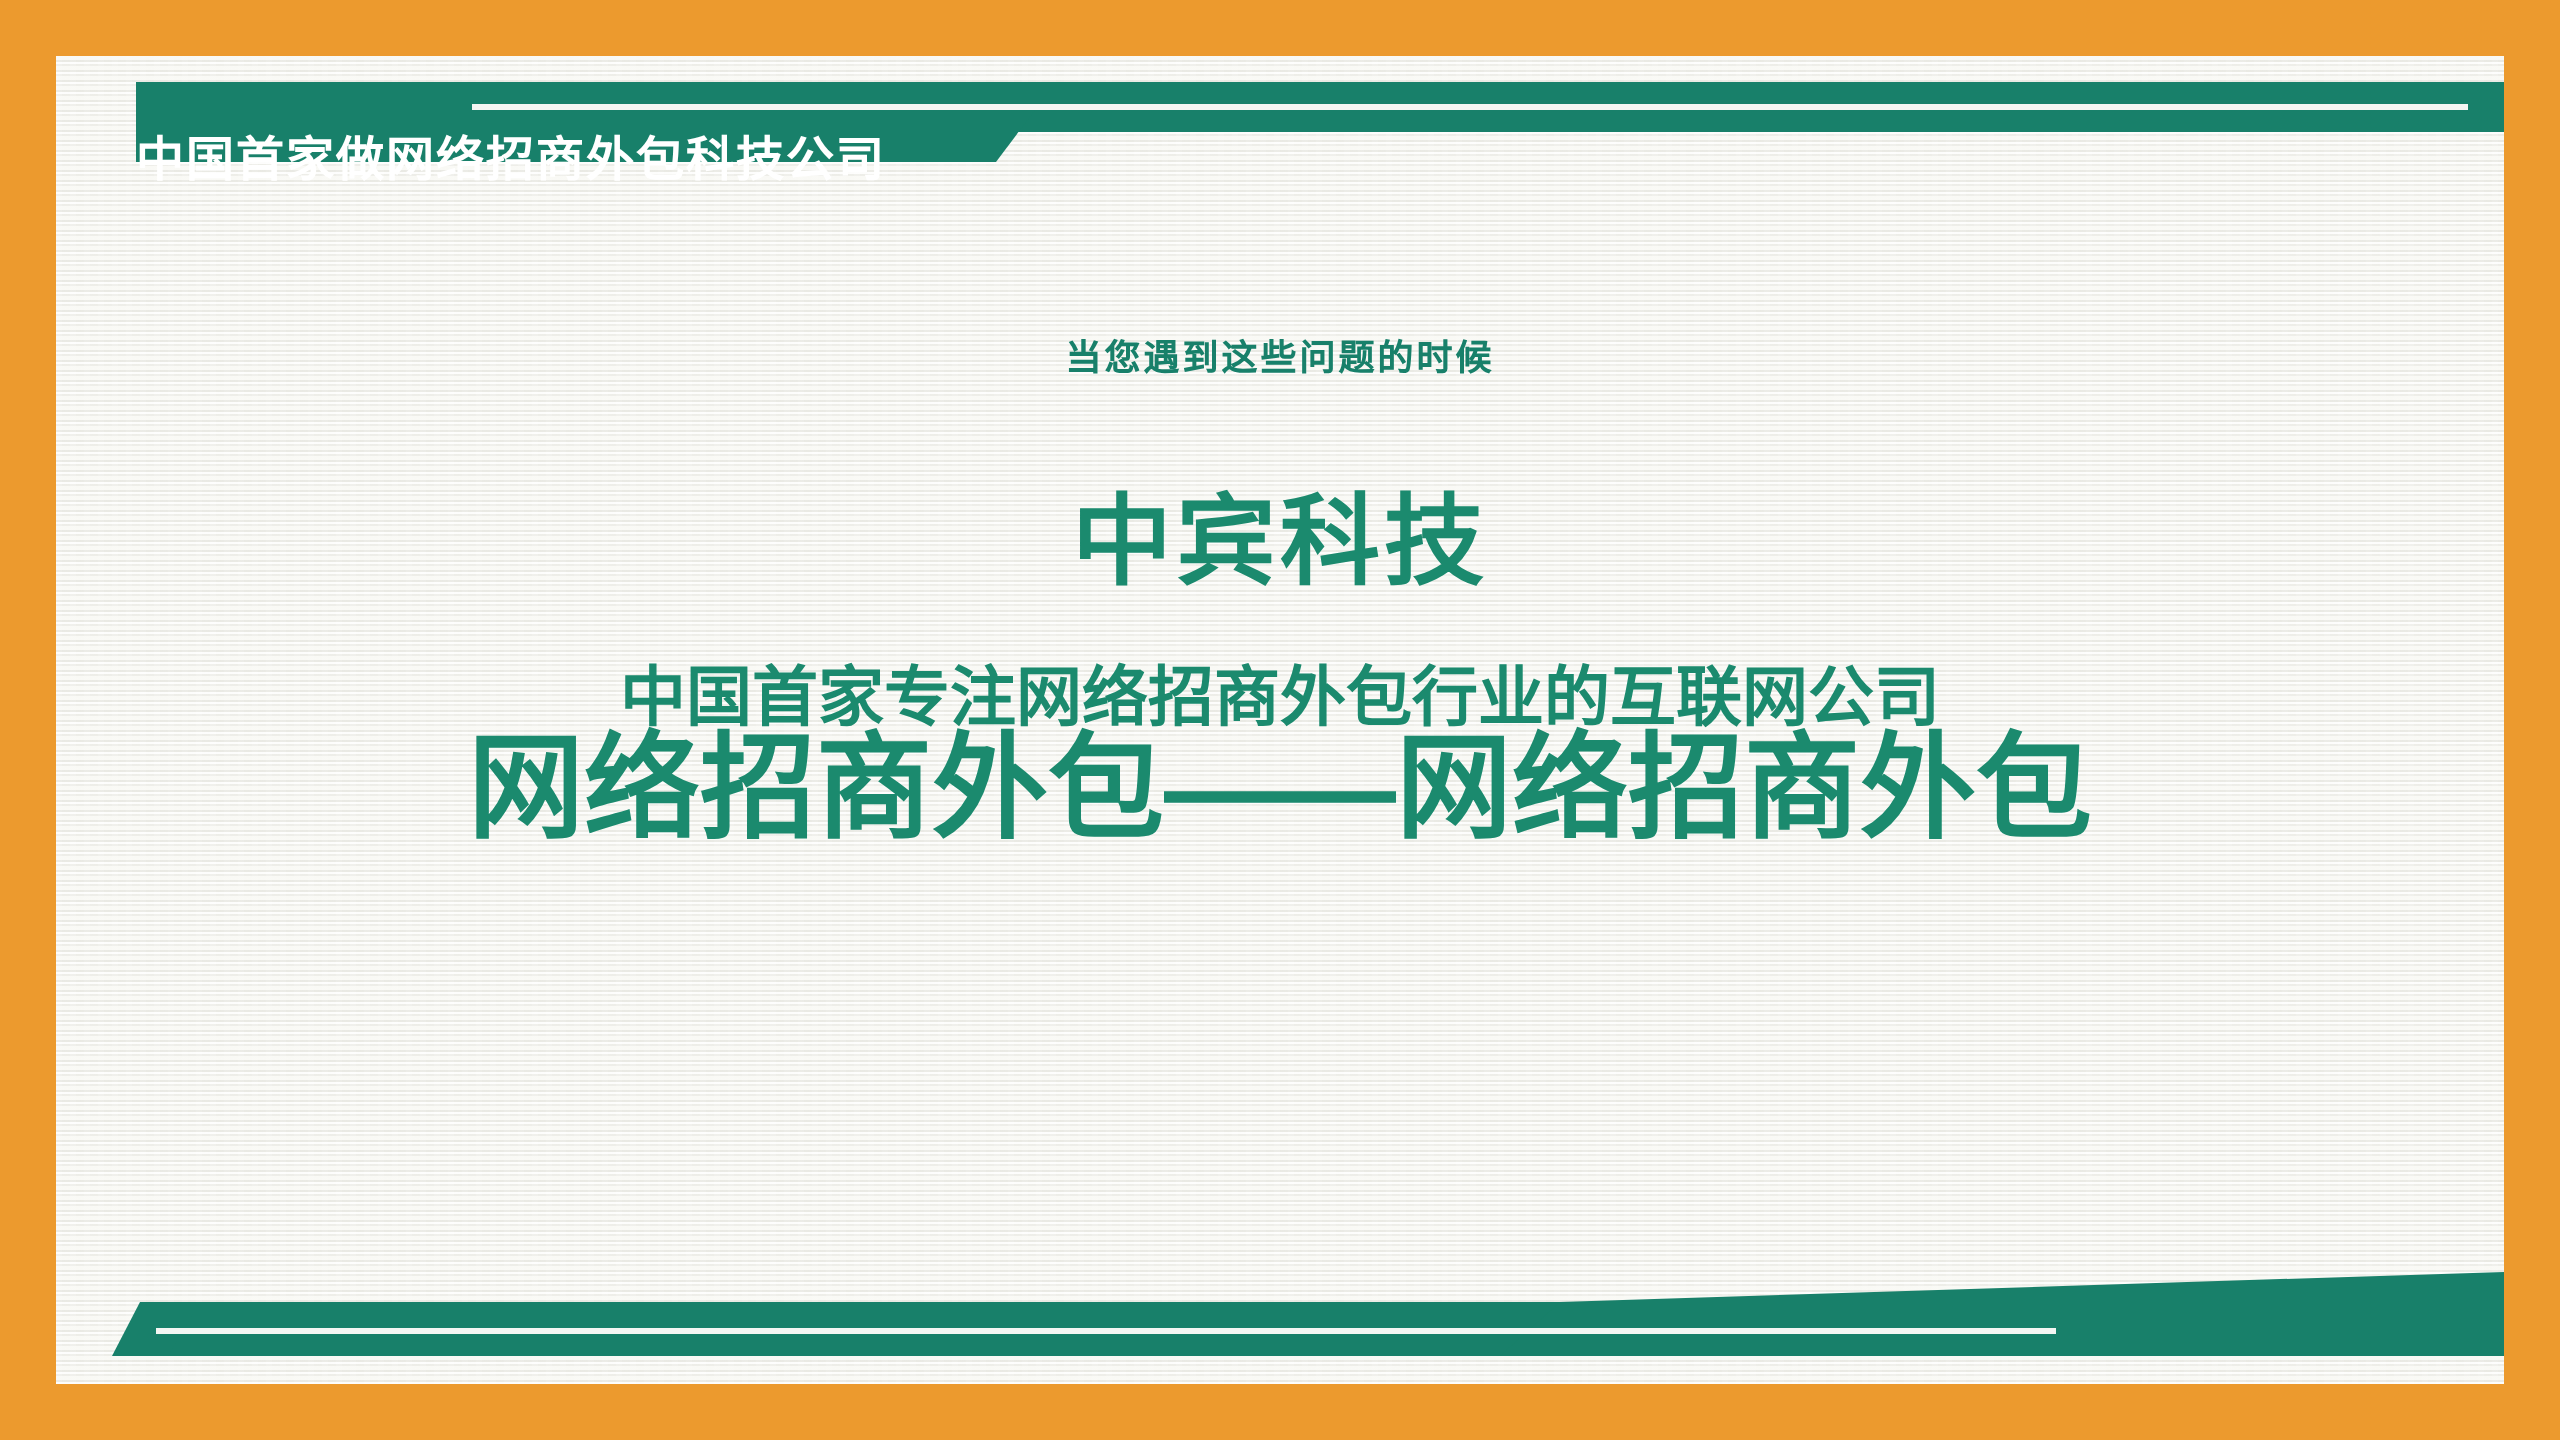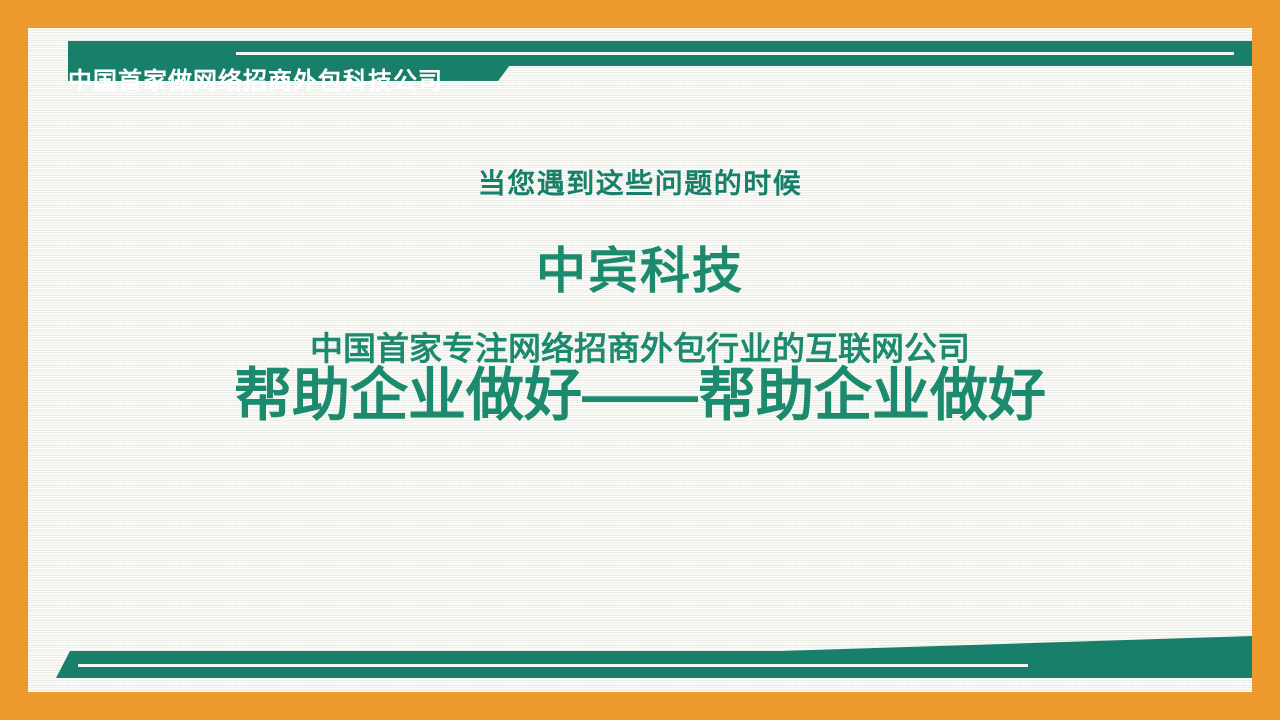--- a/index.html
+++ b/index.html
@@ -92,21 +92,21 @@
     width: 1224px;
     height: 664px;
     text-align: center;
   }
 
   .kicker {
     position: absolute;
     left: 0;
     right: 0;
     top: 142px;
-    font-size: 28px;
+    font-size: 18px;
     font-weight: bold;
     color: #18806a;
     letter-spacing: 1.5px;
     line-height: 1;
   }
 
   .brand {
     position: absolute;
     left: 0;
     right: 0;
@@ -165,21 +165,21 @@
     </div>
 
     <div class="content">
 
       <div class="kicker">当您遇到这些问题的时候</div>
 
       <div class="brand">中宾科技</div>
 
       <div class="tagline">中国首家专注网络招商外包行业的互联网公司</div>
 
-      <div class="headline">帮助企业做好——帮助企业做好</div>
+      <div class="headline">网络招商外包——网络招商外包</div>
 
     </div>
 
     <div class="ribbon-bottom">
       <svg class="rb-svg" width="1224" height="70" viewBox="0 0 1224 70" xmlns="http://www.w3.org/2000/svg">
 
         <polygon points="42,29 1224,29 1224,56 42,56" fill="#18806a"></polygon>
 
         <polygon points="42,29 72,29 56,56 28,56" fill="#18806a"></polygon>
 

